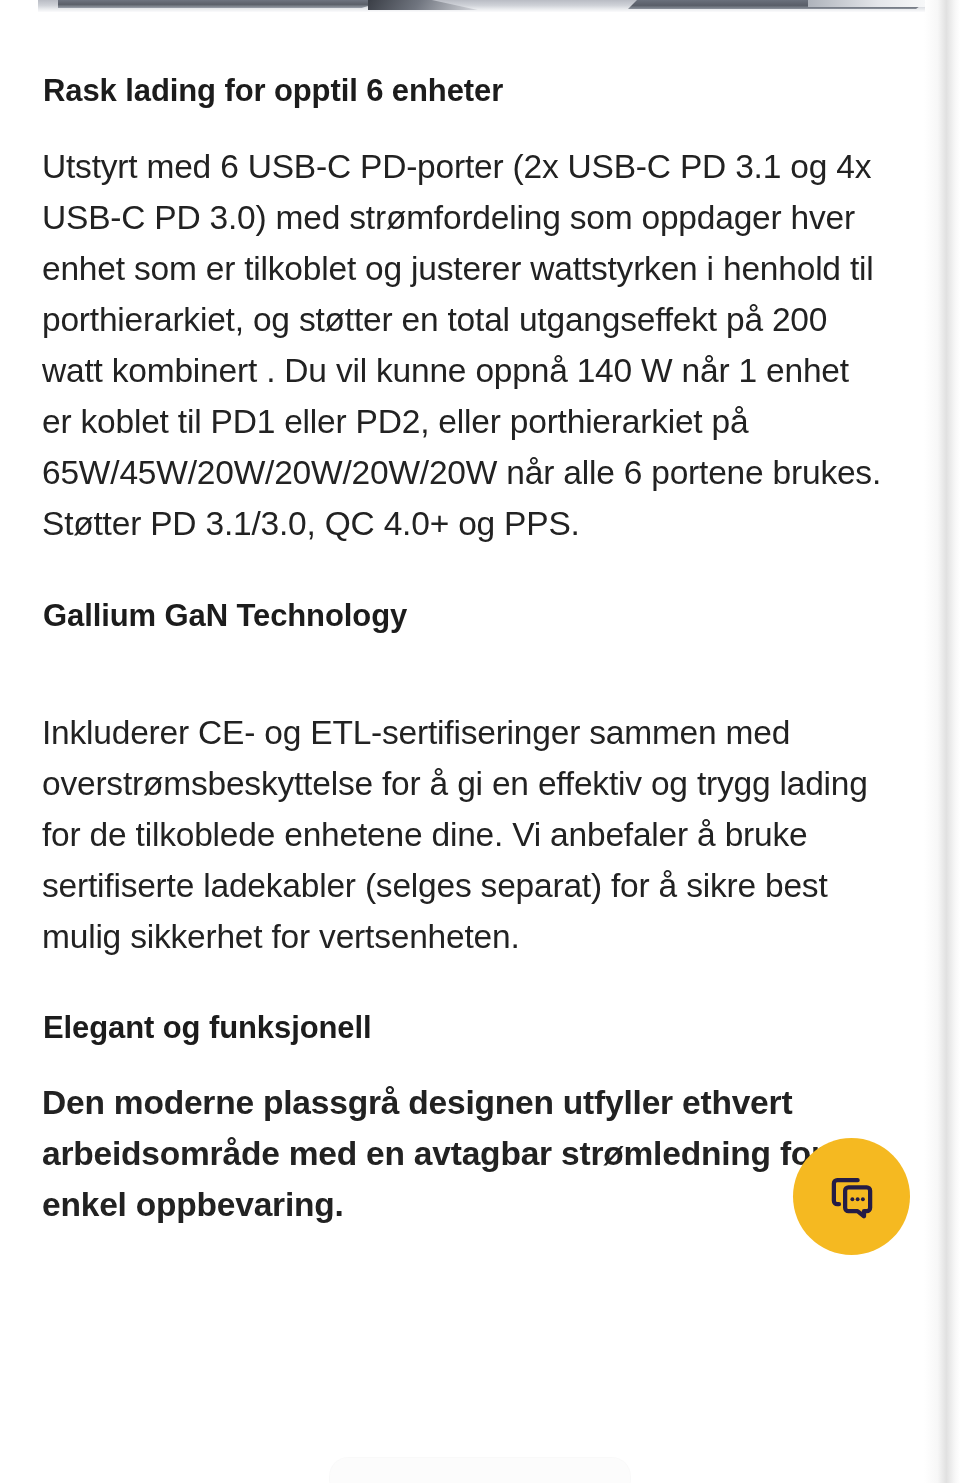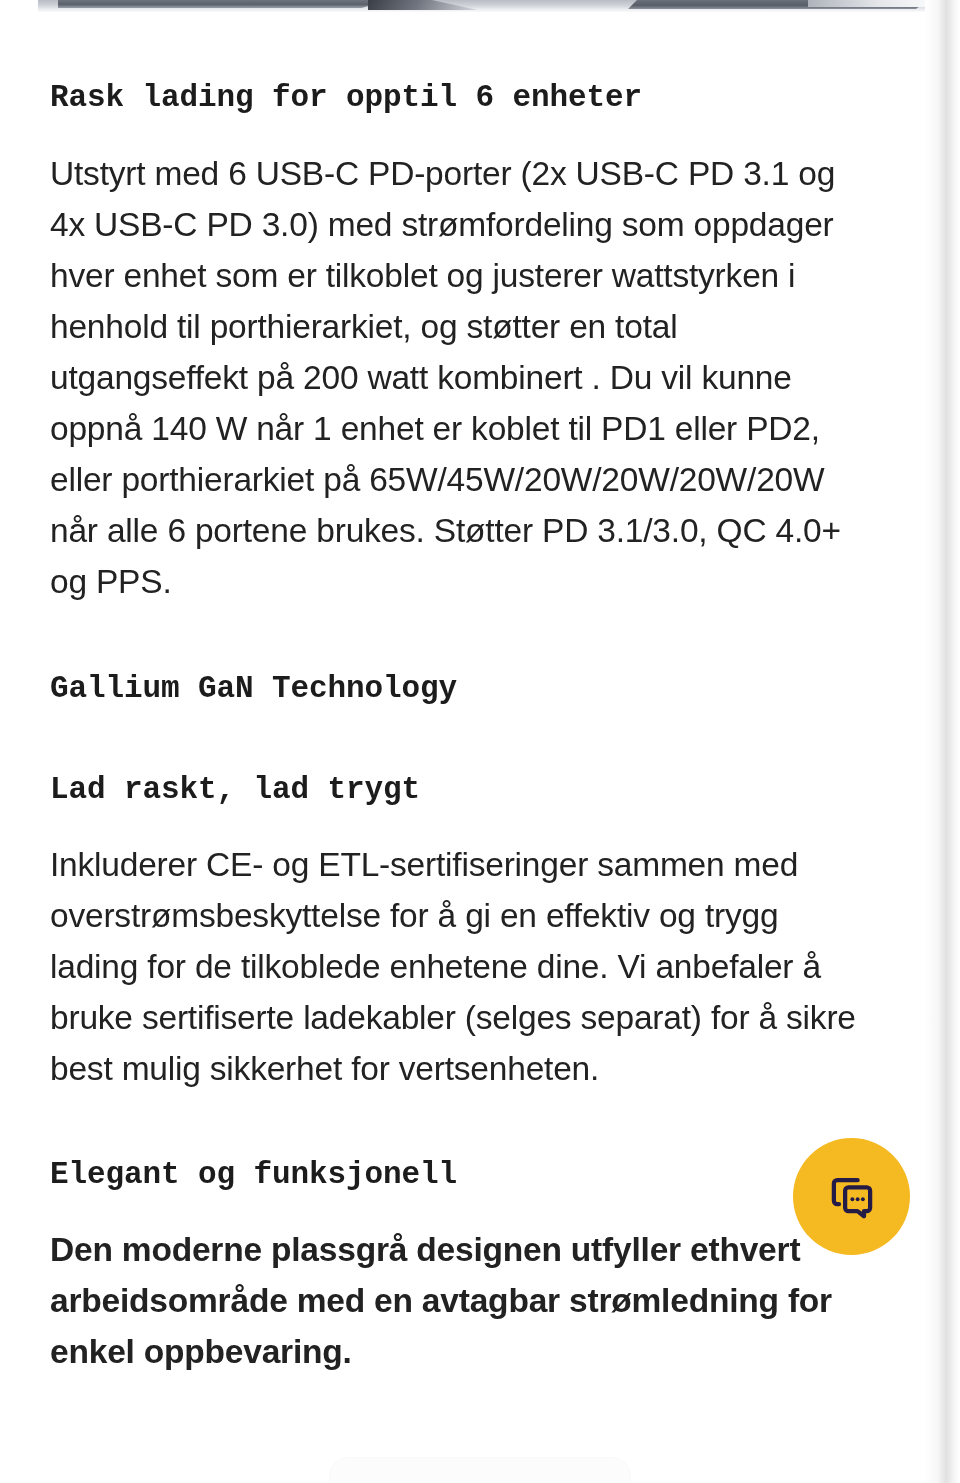--- a/index.html
+++ b/index.html
@@ -94,31 +94,30 @@
   #content {
     position: absolute;
     left: 0;
     top: 12px;
     width: 925px;
     padding: 0 38px 0 38px;
     box-sizing: border-box;
   }
 
   h2.section-heading {
-    margin: 12px;
+    margin: 5px;
     font-size: 31px;
     font-weight: 700;
     line-height: 40px;
     color: #1c1c1c;
     letter-spacing: -0.1px;
-    font-family: Liberation Mono, monospace;
   }
 
   p.section-body {
-    margin: 12px;
+    margin: 4px;
     font-size: 33.5px;
     font-weight: 400;
     line-height: 51px;
     color: #222222;
     letter-spacing: -0.2px;
   }
 
   .block-1 { padding-top: 54px; }
   .block-1 .section-body { margin-top: 30px; }
 
@@ -183,21 +182,20 @@
     <section class="block-1">
       <h2 class="section-heading">Rask lading for opptil 6 enheter</h2>
       <p class="section-body">Utstyrt med 6 USB-C PD-porter (2x USB-C PD 3.1 og 4x USB-C PD 3.0) med strømfordeling som oppdager hver enhet som er tilkoblet og justerer wattstyrken i henhold til porthierarkiet, og støtter en total utgangseffekt på 200 watt kombinert . Du vil kunne oppnå 140 W når 1 enhet er koblet til PD1 eller PD2, eller porthierarkiet på 65W/45W/20W/20W/20W/20W når alle 6 portene brukes. Støtter PD 3.1/3.0, QC 4.0+ og PPS.</p>
     </section>
 
     <section class="block-2">
       <h2 class="section-heading">Gallium GaN Technology</h2>
     </section>
 
     <section class="block-3">
-      <h2 class="section-heading">Lad raskt, lad trygt</h2>
       <p class="section-body">Inkluderer CE- og ETL-sertifiseringer sammen med overstrømsbeskyttelse for å gi en effektiv og trygg lading for de tilkoblede enhetene dine. Vi anbefaler å bruke sertifiserte ladekabler (selges separat) for å sikre best mulig sikkerhet for vertsenheten.</p>
     </section>
 
     <section class="block-4">
       <h2 class="section-heading">Elegant og funksjonell</h2>
       <p class="section-body">Den moderne plassgrå designen utfyller ethvert arbeidsområde med en avtagbar strømledning for enkel oppbevaring.</p>
     </section>
 
   </div>
 

